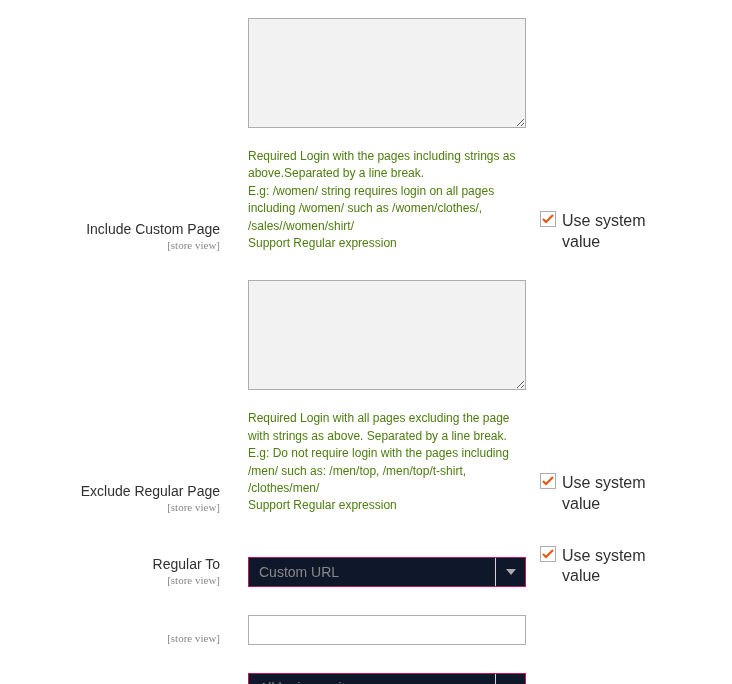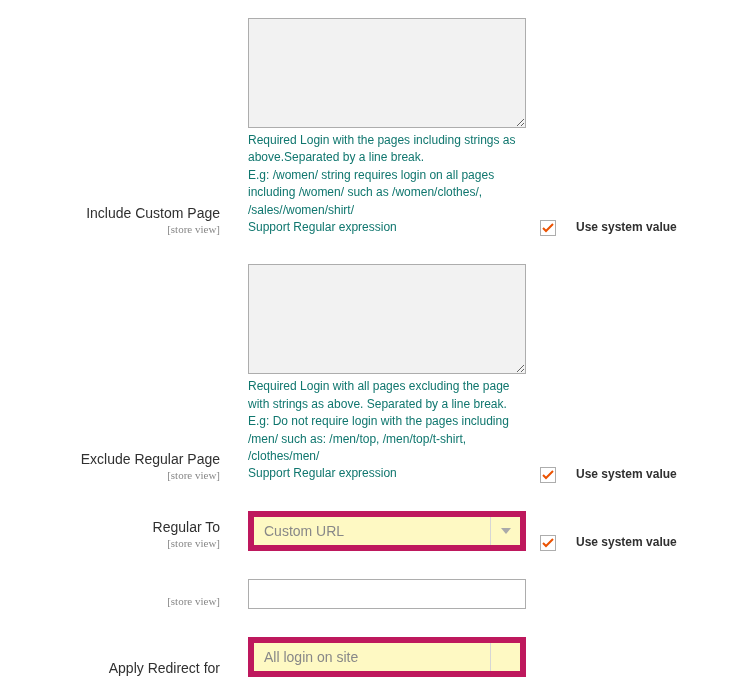--- a/index.html
+++ b/index.html
@@ -58,33 +58,33 @@
   .text-input {
     width: 100%;
     height: 30px;
     padding: 0 8px;
     border: 1px solid #adadad;
     background: #fff;
     font-family: inherit;
     font-size: 14px;
   }
   .help {
-    color: #0f766e;
+    color: #4d7c0f;
     font-size: 12px;
     line-height: 1.45;
-    margin-top: 4px;
+    margin-top: 20px;
     white-space: pre-line;
   }
 
   .select-wrap {
     position: relative;
     width: 100%;
-    height: 40px;
-    background: #fef9c3;
-    border: 6px solid #be185d;
+    height: 30px;
+    background: #0f172a;
+    border: 1px solid #be185d;
     display: flex;
     align-items: center;
   }
   .select-value {
     flex: 1;
     padding: 0 10px;
     color: #888;
     font-size: 14px;
     line-height: 28px;
     white-space: nowrap;
@@ -111,26 +111,25 @@
     height: 16px;
     border: 1px solid #adadad;
     background: #fff;
     display: inline-flex;
     align-items: center;
     justify-content: center;
     flex-shrink: 0;
   }
   .chk svg { width: 12px; height: 10px; }
   .chk-label {
-    margin-left: 20px;
-    font-size: 12px;
+    margin-left: 6px;
+    font-size: 16px;
     color: #303030;
     line-height: 1.3;
     max-width: 110px;
-    font-weight: bold;
   }
 </style>
 </head>
 <body>
 
 <div class="row">
   <div class="label-col">
     <div class="label-title">Include Custom Page</div>
     <div class="label-scope">[store view]</div>
   </div>

